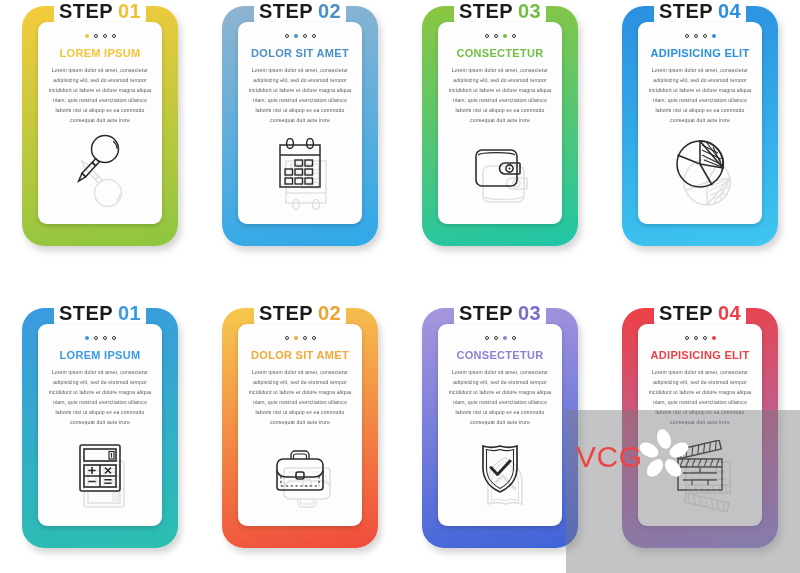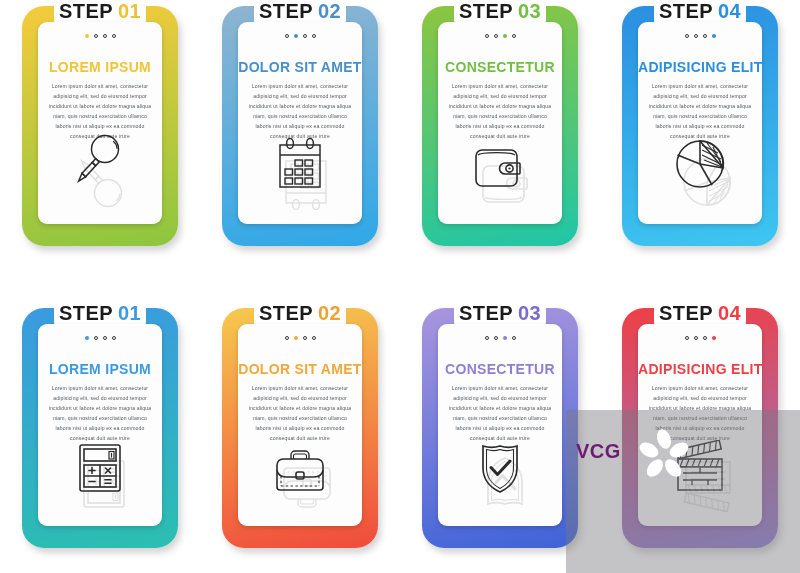--- a/index.html
+++ b/index.html
@@ -106,23 +106,23 @@
     border-radius: 50%;
     margin: 0 2.5px;
     border: 1px solid #3a3a3a;
     background: transparent;
     box-sizing: border-box;
   }
   .dot.on { border-color: transparent; }
 
   
   .card-title {
-    margin-top: 21px;
+    margin-top: 9px;
     text-align: center;
-    font-size: 14px;
+    font-size: 11px;
     font-weight: bold;
     letter-spacing: 0.3px;
     white-space: nowrap;
   }
 
   
   .card-body {
     margin: 7px 9px 0 9px;
     text-align: center;
     font-size: 5.1px;
@@ -156,23 +156,23 @@
     width: 234px;
     height: 163px;
     background: rgba(120,120,128,0.44);
     z-index: 40;
     pointer-events: none;
   }
   .wm-logo {
     position: absolute;
     left: 10px;
     top: 30px;
-    font-size: 20px;
-    font-weight: bold;
-    color: #701a75;
+    font-size: 30px;
+    font-weight: normal;
+    color: #ef4444;
     letter-spacing: 0.5px;
     font-family: "Liberation Sans", sans-serif;
   }
   .wm-flower {
     position: absolute;
     left: 72px;
     top: 18px;
     width: 52px;
     height: 52px;
   }

